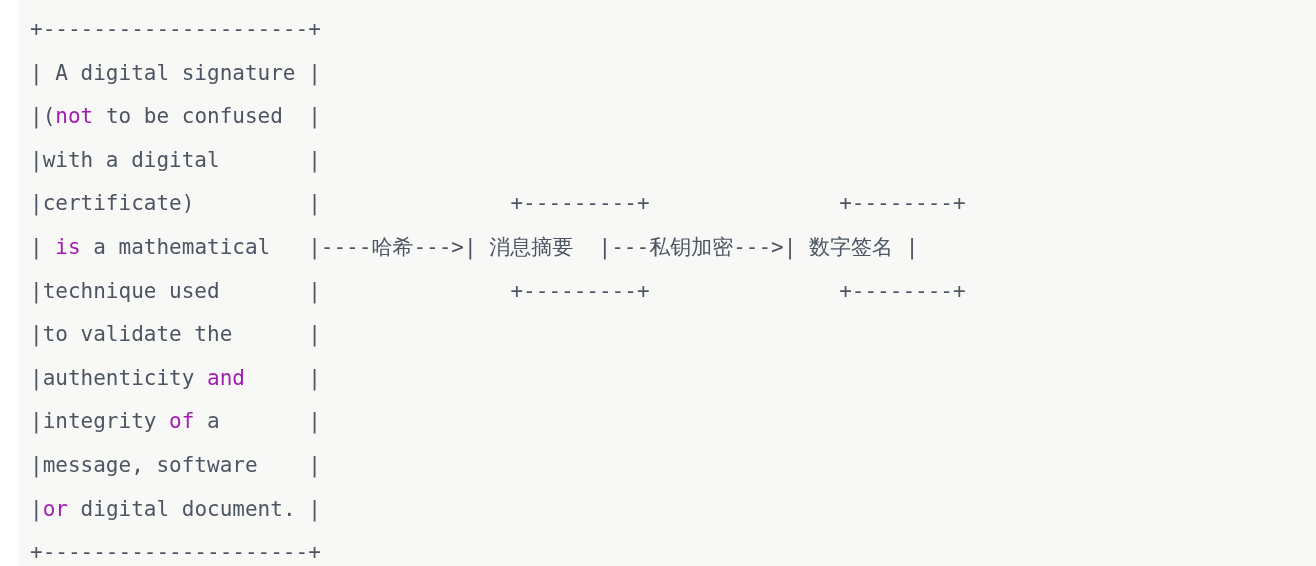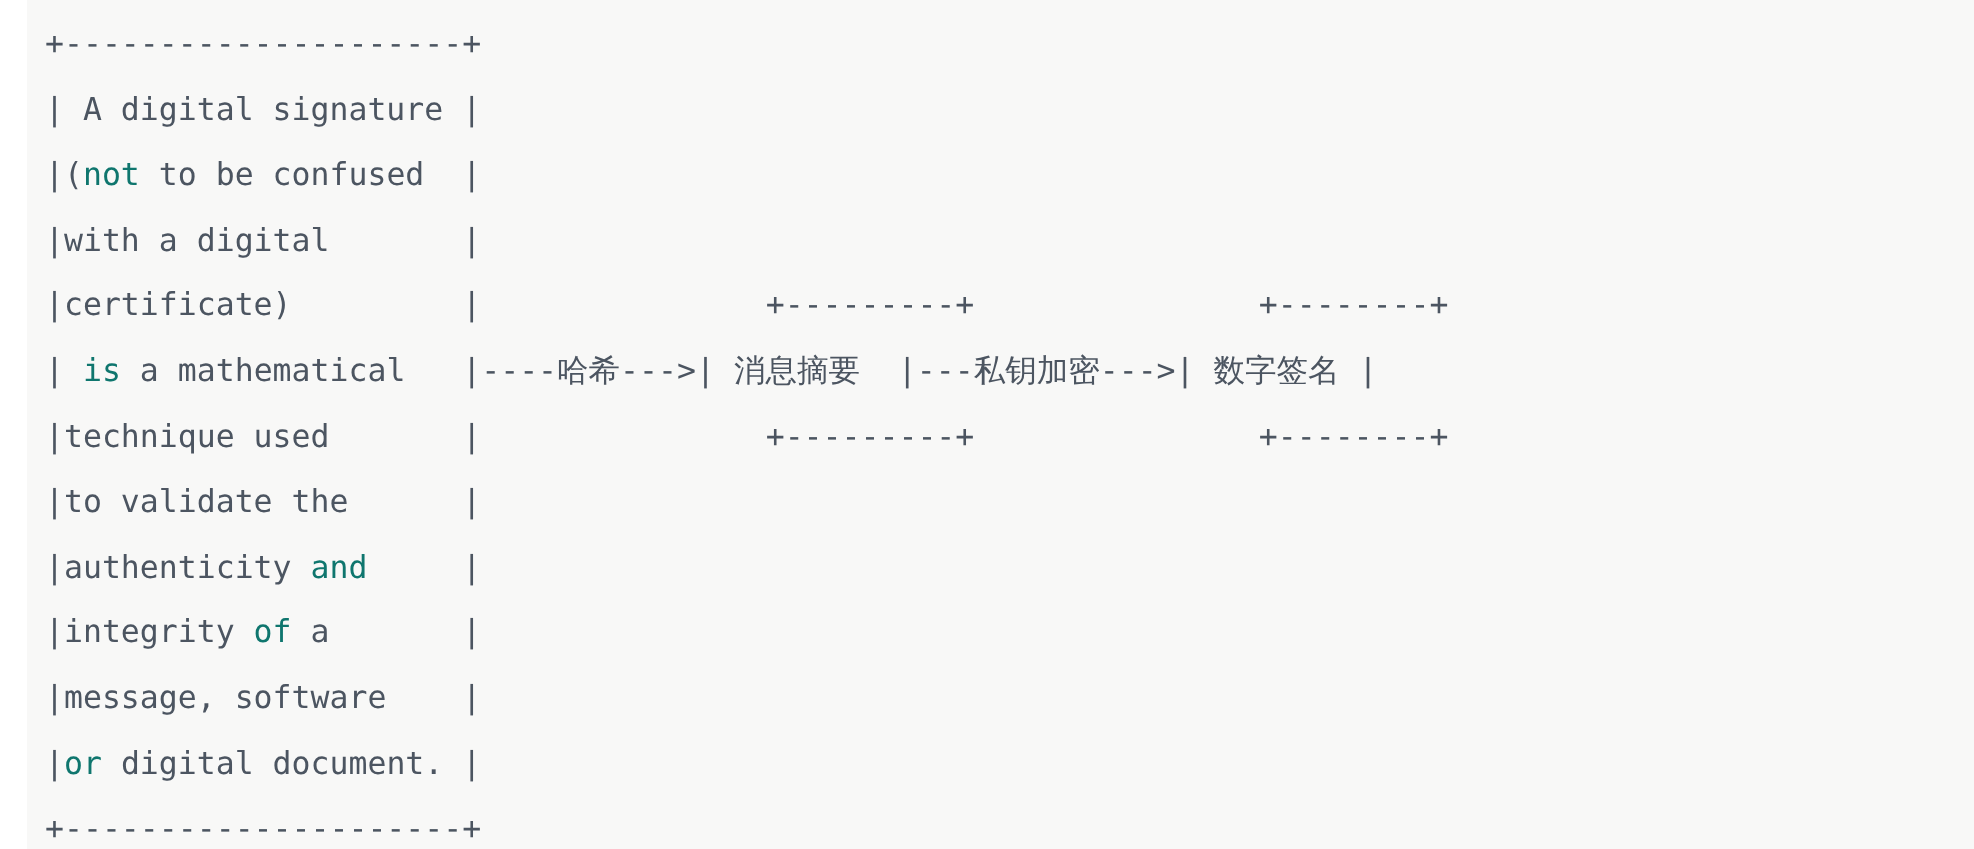--- a/index.html
+++ b/index.html
@@ -31,21 +31,21 @@
     font-family: "DejaVu Sans Mono", "Liberation Mono", monospace;
     font-size: 21px;
     line-height: 43.6px;
     letter-spacing: 0px;
     color: #4c5561;
     white-space: pre;
     tab-size: 4;
   }
 
   .kw {
-    color: #0f766e;
+    color: #a21caf;
   }
 
   .han {
     font-family: Liberation Serif, serif;
     color: #4c5561;
   }
 
   .line {
     display: block;
     height: 43.6px;

